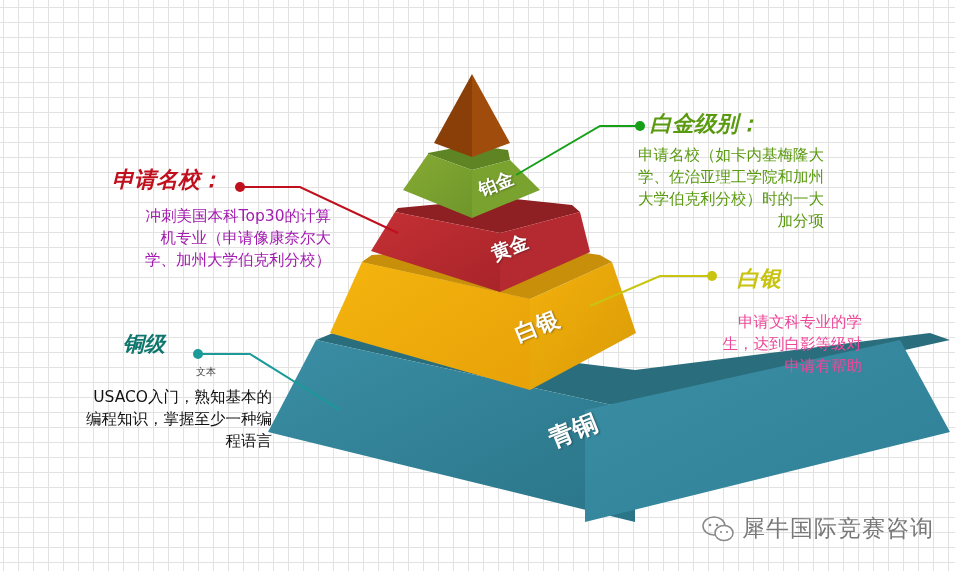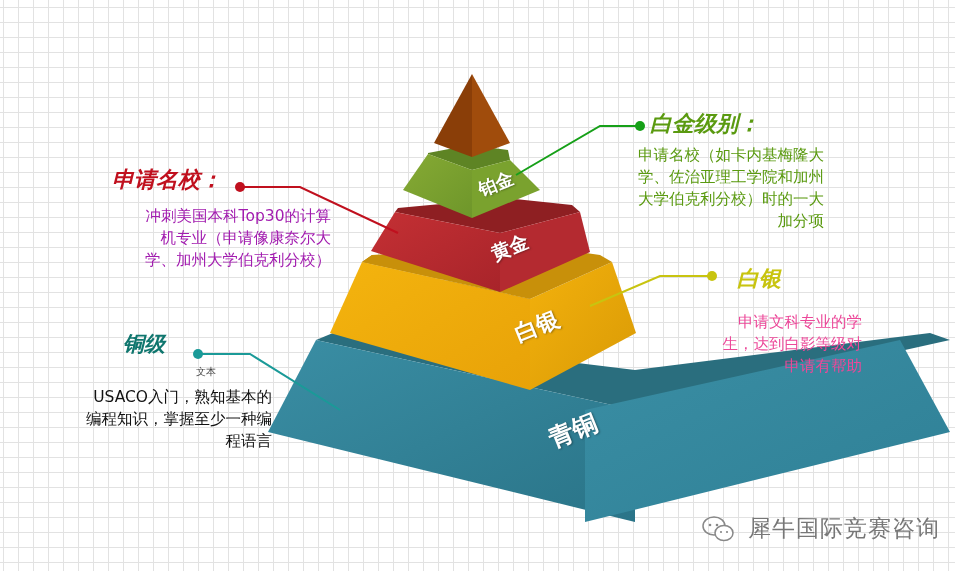--- a/index.html
+++ b/index.html
@@ -25,21 +25,21 @@
   #silver-desc{left:712px;top:311px;width:150px;color:#ec4899;}
   #bronze-title{left:123px;top:330px;font-size:21px;color:#0f766e;}
   #bronze-desc{left:82px;top:374px;width:190px;color:#111111;margin-top:12px;}
   #placeholder{left:196px;top:365px;font-size:10px;color:#444;}
   .layer-label{position:absolute;color:#fff;font-weight:bold;white-space:nowrap;
     text-shadow:1px 1px 2px rgba(0,0,0,0.35);}
   #lbl-plat{left:478px;top:172px;font-size:18px;transform:rotate(-22deg);}
   #lbl-gold{left:491px;top:235px;font-size:19px;transform:rotate(-22deg);}
   #lbl-silver{left:514px;top:311px;font-size:23px;transform:rotate(-22deg);}
   #lbl-bronze{left:548px;top:414px;font-size:25px;transform:rotate(-22deg);}
-  #watermark{left:700px;top:513px;display:flex;align-items:center;gap:12px;}
+  #watermark{left:700px;top:513px;display:flex;align-items:center;gap:6px;}
   #watermark span.txt{font-size:23px;color:#777;letter-spacing:1px;}
 </style>
 </head>
 <body>
 
 <svg class="pyr" width="955" height="571">
   <defs>
     <linearGradient id="gBronzeL" x1="0" y1="0" x2="1" y2="1">
         <stop offset="0" stop-color="#3a8ea4"></stop>
         <stop offset="1" stop-color="#2a7488"></stop>

